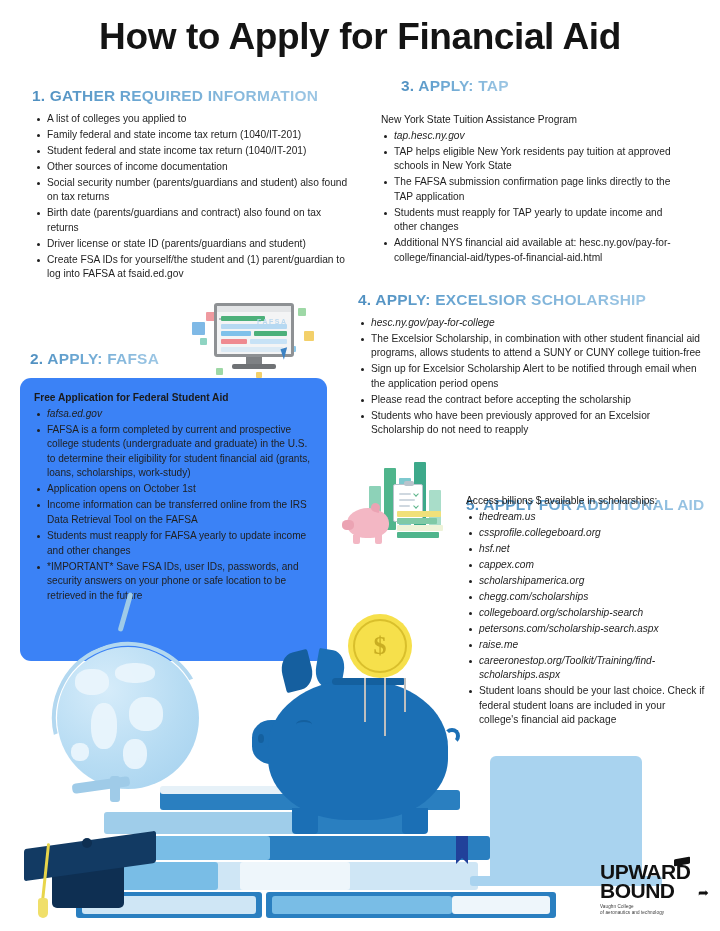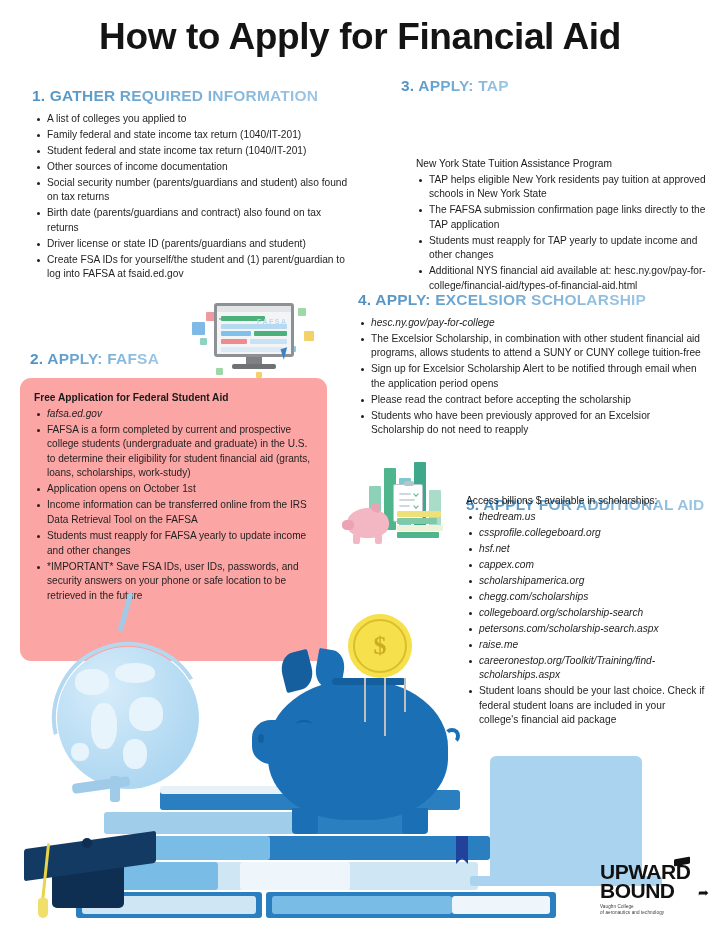--- a/index.html
+++ b/index.html
@@ -73,28 +73,28 @@
   .it { font-style: italic; }
 
   
   #col1-head { position: absolute; left: 32px; top: 87px; }
   #col1-list { position: absolute; left: 34px; top: 112px; width: 318px; }
 
   #col2-head { position: absolute; left: 30px; top: 350px; }
   #fafsa-box {
     position: absolute; left: 20px; top: 378px;
     width: 307px; height: 283px;
-    background: #fca5a5;
+    background: #3b82f6;
     border-radius: 11px;
     padding: 13px 14px 10px 14px;
   }
   #fafsa-box ul.bul > li { font-size: 10.1px; line-height: 1.44; }
 
   #col3-head { position: absolute; left: 401px; top: 77px; }
-  #col3-list { position: absolute; left: 416px; top: 113px; width: 300px; margin-top: 44px; }
+  #col3-list { position: absolute; left: 381px; top: 113px; width: 300px; }
 
   #col4-head { position: absolute; left: 358px; top: 291px; }
   #col4-list { position: absolute; left: 358px; top: 316px; width: 345px; }
 
   #col5-head { position: absolute; left: 466px; top: 496px; }
   #col5-list { position: absolute; left: 466px; top: 494px; width: 240px; }
   #col5-list .lead { margin-bottom: 2px; }
 
   
   .illus { position: absolute; }
@@ -273,20 +273,21 @@
         <li>Income information can be transferred online from the IRS Data Retrieval Tool on the FAFSA</li>
         <li>Students must reapply for FAFSA yearly to update income and other changes</li>
         <li>*IMPORTANT* Save FSA IDs, user IDs, passwords, and security answers on your phone or safe location to be retrieved in the future</li>
       </ul>
   </div>
 
   <div id="col3-head" class="sec-head">3. APPLY: TAP</div>
   <div id="col3-list">
     <div class="lead norm">New York State Tuition Assistance Program</div>
     <ul class="bul">
+        <li class="it">tap.hesc.ny.gov</li>
         <li>TAP helps eligible New York residents pay tuition at approved schools in New York State</li>
         <li>The FAFSA submission confirmation page links directly to the TAP application</li>
         <li>Students must reapply for TAP yearly to update income and other changes</li>
         <li>Additional NYS financial aid available at: hesc.ny.gov/pay-for-college/financial-aid/types-of-financial-aid.html</li>
       </ul>
   </div>
 
   <div id="col4-head" class="sec-head">4. APPLY: EXCELSIOR SCHOLARSHIP</div>
   <ul id="col4-list" class="bul">
       <li class="it">hesc.ny.gov/pay-for-college</li>

